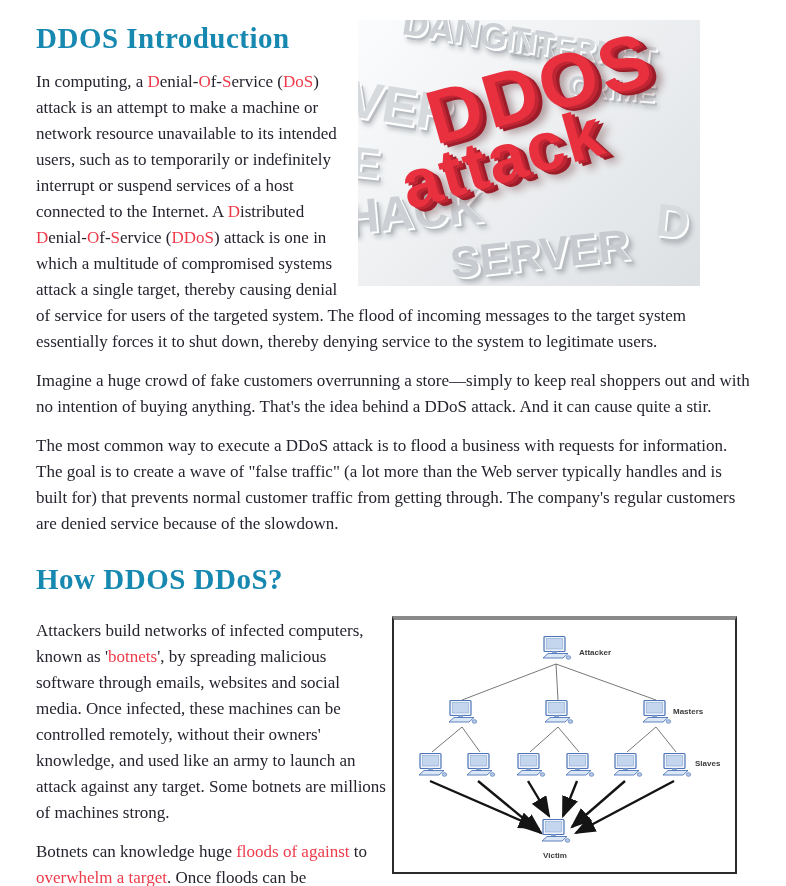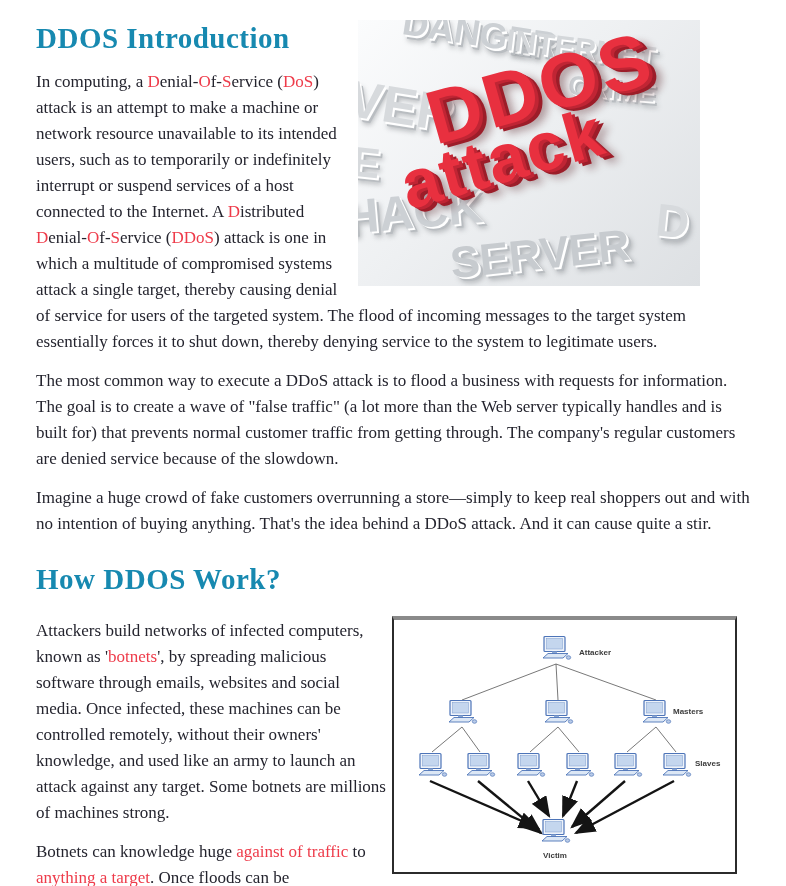--- a/index.html
+++ b/index.html
@@ -101,30 +101,30 @@
       <span class="bgw w6">E</span>
       <span class="bgw w4">HACK</span>
       <span class="bgw w7">D</span>
       <span class="bgw w5">SERVER</span>
       <span class="redw r0">DDOS</span>
       <span class="redw r1">attack</span>
     </div>
 
     <h1 class="doc-heading">DDOS Introduction</h1>
     <p class="body-text"><span>In computing, a </span><span class="red">D</span><span>enial-</span><span class="red">O</span><span>f-</span><span class="red">S</span><span>ervice (</span><span class="red">DoS</span><span>) attack is an attempt to make a machine or network resource unavailable to its intended users, such as to temporarily or indefinitely interrupt or suspend services of a host connected to the Internet. A </span><span class="red">D</span><span>istributed </span><span class="red">D</span><span>enial-</span><span class="red">O</span><span>f-</span><span class="red">S</span><span>ervice (</span><span class="red">DDoS</span><span>) attack is one in which a multitude of compromised systems attack a single target, thereby causing denial of service for users of the targeted system. The flood of incoming messages to the target system essentially forces it to shut down, thereby denying service to the system to legitimate users.</span></p>
+    <p class="body-text"><span>Imagine a huge crowd of fake customers overrunning a store—simply to keep real shoppers out and with no intention of buying anything. That's the idea behind a DDoS attack. And it can cause quite a stir.</span></p>
     <p class="body-text"><span>The most common way to execute a DDoS attack is to flood a business with requests for information. The goal is to create a wave of "false traffic" (a lot more than the Web server typically handles and is built for) that prevents normal customer traffic from getting through. The company's regular customers are denied service because of the slowdown.</span></p>
-    <p class="body-text"><span>Imagine a huge crowd of fake customers overrunning a store—simply to keep real shoppers out and with no intention of buying anything. That's the idea behind a DDoS attack. And it can cause quite a stir.</span></p>
   </section>
 
   <section>
-    <h2 class="doc-heading">How DDOS Work?</h2>
+    <h2 class="doc-heading">How DDOS DDoS?</h2>
     <div class="how-row">
       <div class="how-text">
         <p class="body-text"><span>Attackers build networks of infected computers, known as '</span><span class="red">botnets</span><span>', by spreading malicious software through emails, websites and social media. Once infected, these machines can be controlled remotely, without their owners' knowledge, and used like an army to launch an attack against any target. Some botnets are millions of machines strong.</span></p>
-        <p class="body-text"><span>Botnets can knowledge huge </span><span class="red">against of traffic</span><span> to </span><span class="red">anything a target</span><span>. Once floods can be</span></p>
+        <p class="body-text"><span>Botnets can knowledge huge </span><span class="red">floods of against</span><span> to </span><span class="red">overwhelm a target</span><span>. Once floods can be</span></p>
       </div>
 
       <div class="diagram-box">
         <svg width="341" height="249" viewBox="0 0 341 249" xmlns="http://www.w3.org/2000/svg">
           <defs>
             <marker id="arrow" markerWidth="9" markerHeight="7" refX="8" refY="3.5" orient="auto">
               <path d="M0,0 L9,3.5 L0,7 Z" fill="#141414"></path>
             </marker>
             <g id="pc">
               <rect x="3" y="0.5" width="21" height="15" rx="1" fill="#eef3fa" stroke="#4d74b8" stroke-width="1.2"></rect>

